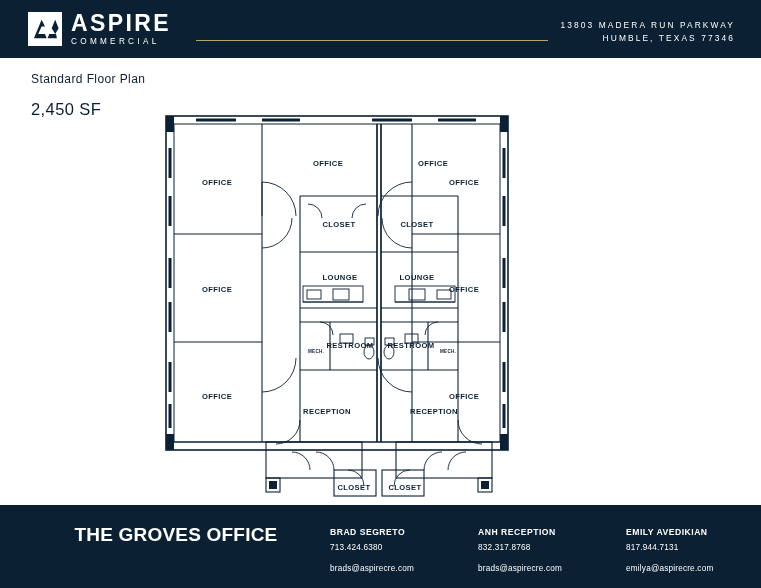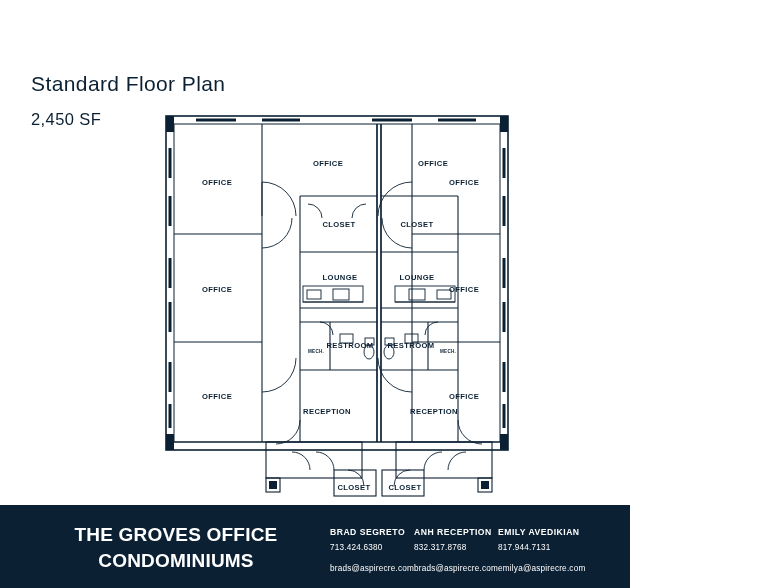--- a/index.html
+++ b/index.html
@@ -68,21 +68,21 @@
     line-height: 1.55;
   }
 
   
   .title-block {
     position: absolute;
     left: 31px; top: 72px;
     color: #0b2033;
   }
   .title-main {
-    font-size: 21px;
+    font-size: 12px;
     letter-spacing: 0.4px;
   }
   .title-sub {
     font-size: 16.5px;
     letter-spacing: 0.4px;
     margin-top: 14px;
   }
 
   
   .plan {
@@ -105,39 +105,40 @@
     font-weight: bold;
     fill: #0b2033;
     letter-spacing: 0.2px;
     text-anchor: middle;
   }
 
   
   .footer {
     position: absolute;
     left: 0; bottom: 0;
-    width: 630px; height: 83px;
+    width: 761px; height: 83px;
     background: #0b2033;
     text-decoration: underline;
   }
   .footer-title {
     position: absolute;
     left: 41px; top: 17px;
     width: 270px;
     color: #ffffff;
     font-size: 19px;
     font-weight: bold;
     line-height: 1.35;
     text-align: center;
     letter-spacing: 0.2px;
   }
   .contacts {
     position: absolute;
     left: 330px; top: 22px;
     display: flex;
+    gap: 64px;
   }
   .contact { color: #ffffff; }
   .contact-name {
     font-size: 8.6px;
     font-weight: bold;
     letter-spacing: 0.5px;
     margin-bottom: 6px;
   }
   .contact-phone {
     font-size: 8.2px;
@@ -148,20 +149,39 @@
     font-size: 8.2px;
     letter-spacing: 0.2px;
     text-align: center;
   }
 </style>
 </head>
 <body>
 
 <div class="page">
 
+  <div class="header">
+    <div class="logo-wrap">
+      <svg class="logo-mark" viewBox="0 0 40 40">
+        <rect x="0" y="0" width="40" height="40" fill="#ffffff"></rect>
+        <polygon points="7,31 16,9 20,17 16,17 12,26 20,26 22,31" fill="#0b2033"></polygon>
+        <polygon points="24,31 33,9 37,17 33,17 29,26 37,26 33,31" fill="#0b2033" opacity="0"></polygon>
+        <polygon points="23,31 32,9 36,19 32,26 28,19 25,26 33,26 34,31" fill="#0b2033"></polygon>
+      </svg>
+      <div class="logo-text">
+        <div class="logo-title">ASPIRE</div>
+        <div class="logo-sub">COMMERCIAL</div>
+      </div>
+    </div>
+    <div class="header-rule"></div>
+    <div class="header-addr">
+      <div>13803 MADERA RUN PARKWAY</div>
+      <div>HUMBLE, TEXAS 77346</div>
+    </div>
+  </div>
 
   <div class="title-block">
     <div class="title-main">Standard Floor Plan</div>
     <div class="title-sub">2,450 SF</div>
   </div>
 
   <div class="plan">
     <svg width="348" height="388" viewBox="163 113 348 388" xmlns="http://www.w3.org/2000/svg">
       <g fill="none" stroke="#0b2033" stroke-width="1.6">
 
@@ -302,21 +322,20 @@
       <text class="rm-label" x="405" y="490" font-size="6.4">CLOSET</text>
       <text class="rm-label" x="464" y="185">OFFICE</text>
       <text class="rm-label" x="464" y="292">OFFICE</text>
       <text class="rm-label" x="464" y="399">OFFICE</text>
     </svg>
   </div>
 
   <div class="footer">
     <div class="footer-title">
       <div>THE GROVES OFFICE</div>
-      <div>CONDOMINIUMS</div>
     </div>
     <div class="contacts">
       <div class="contact">
         <div class="contact-name">BRAD SEGRETO</div>
         <div class="contact-phone">713.424.6380</div>
         <div class="contact-email">brads@aspirecre.com</div>
       </div>
       <div class="contact">
         <div class="contact-name">ANH RECEPTION</div>
         <div class="contact-phone">832.317.8768</div>

